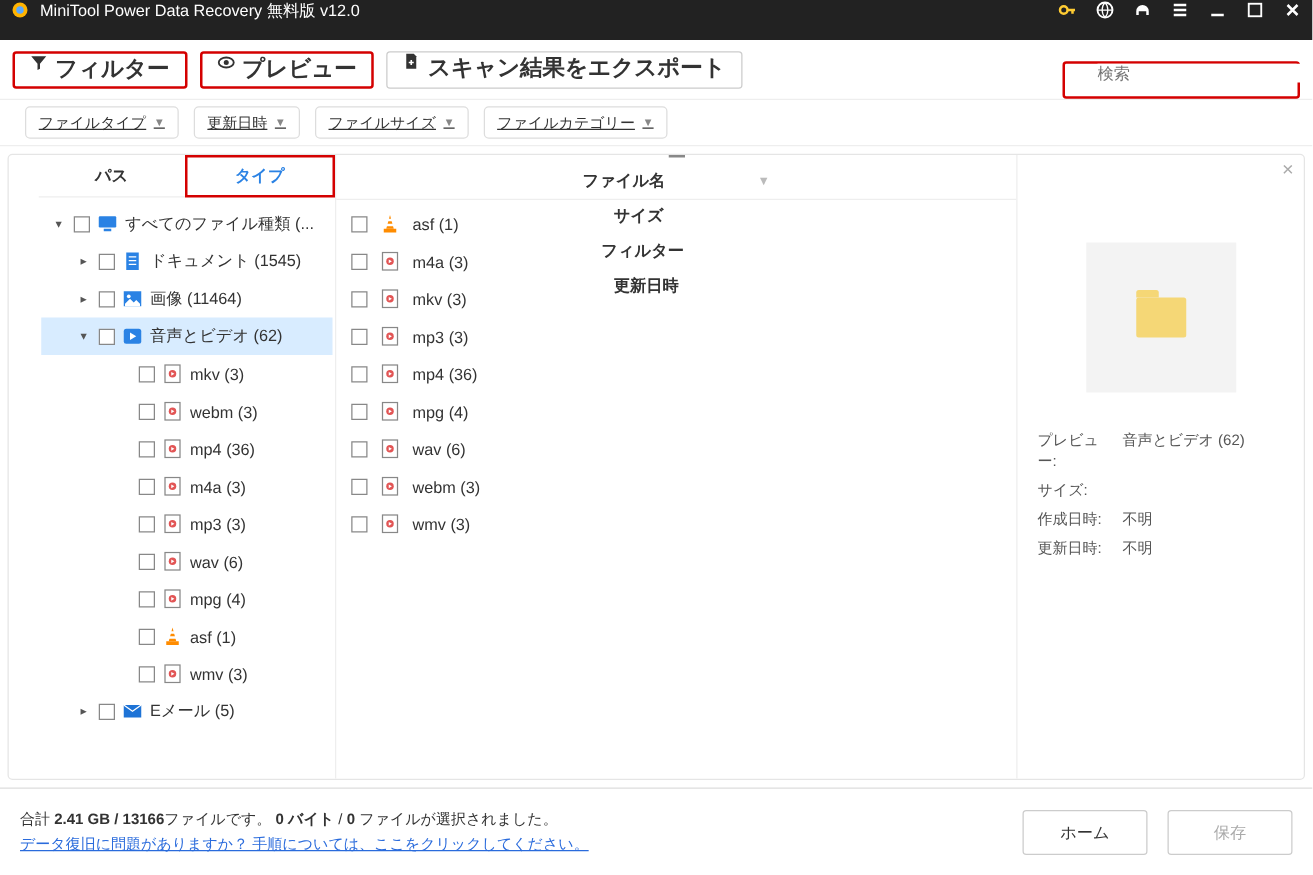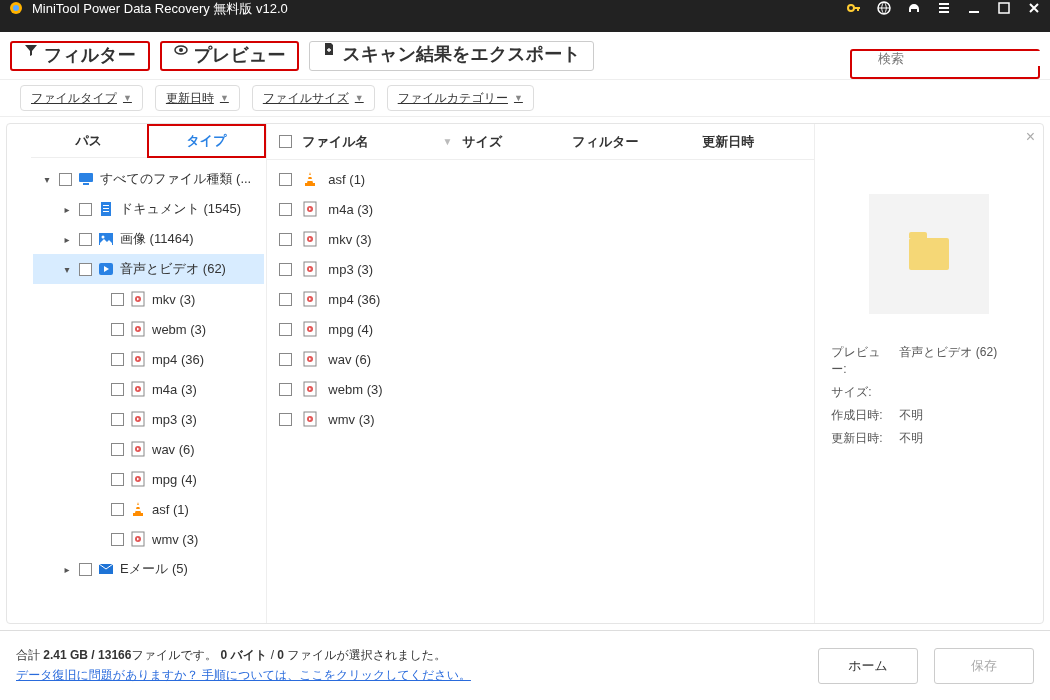--- a/index.html
+++ b/index.html
@@ -32,21 +32,21 @@
 .tree { flex: 1; overflow-y: auto; padding: 6px 2px; }
 .node { display: flex; align-items: center; gap: 6px; height: 30px; padding-left: 8px; cursor: pointer; white-space: nowrap; }
 .node .tw { width: 12px; text-align:center; color:#555; font-size:10px;}
 .node .cb { width:13px; height:13px; border:1px solid #888; background:#fff; flex-shrink:0;}
 .node .ic { width:16px; height:16px; flex-shrink:0; display:inline-flex;}
 .node.sel { background:#d8ecff; }
 .d1 { padding-left: 28px; }
 .d2 { padding-left: 60px; }
 
 .listpane { flex: 1; display: flex; flex-direction: column; }
-.lheader { display: flex; align-items: center; height: 36px; padding: 0 12px; gap: 10px; border-bottom: 1px solid #eee; font-weight:600; font-size:13px;}
+.lheader { display: flex; align-items: center; height: 36px; padding: 0 12px; gap: 10px; border-bottom: 1px solid #eee; font-weight:600; font-size:13px;flex-direction:column;}
 .lheader .cb, .lrow .cb { width:13px; height:13px; border:1px solid #888; }
 .lheader .col-name { width: 150px; display:flex; align-items:center; gap:6px;}
 .lheader .col-size { width: 100px; }
 .lheader .col-cd { width: 120px; }
 .lheader .col-md { width: 100px; }
 .sortarr{ color:#bbb; font-size:10px; margin-left:auto;}
 .lbody { flex:1; overflow-y:auto; padding: 4px 12px;}
 .lrow { display:flex; align-items:center; gap:10px; height:30px; cursor:pointer;}
 .lrow .ic { width:16px; height:16px; display:inline-flex;}
 .lrow .nm { flex:1; }

